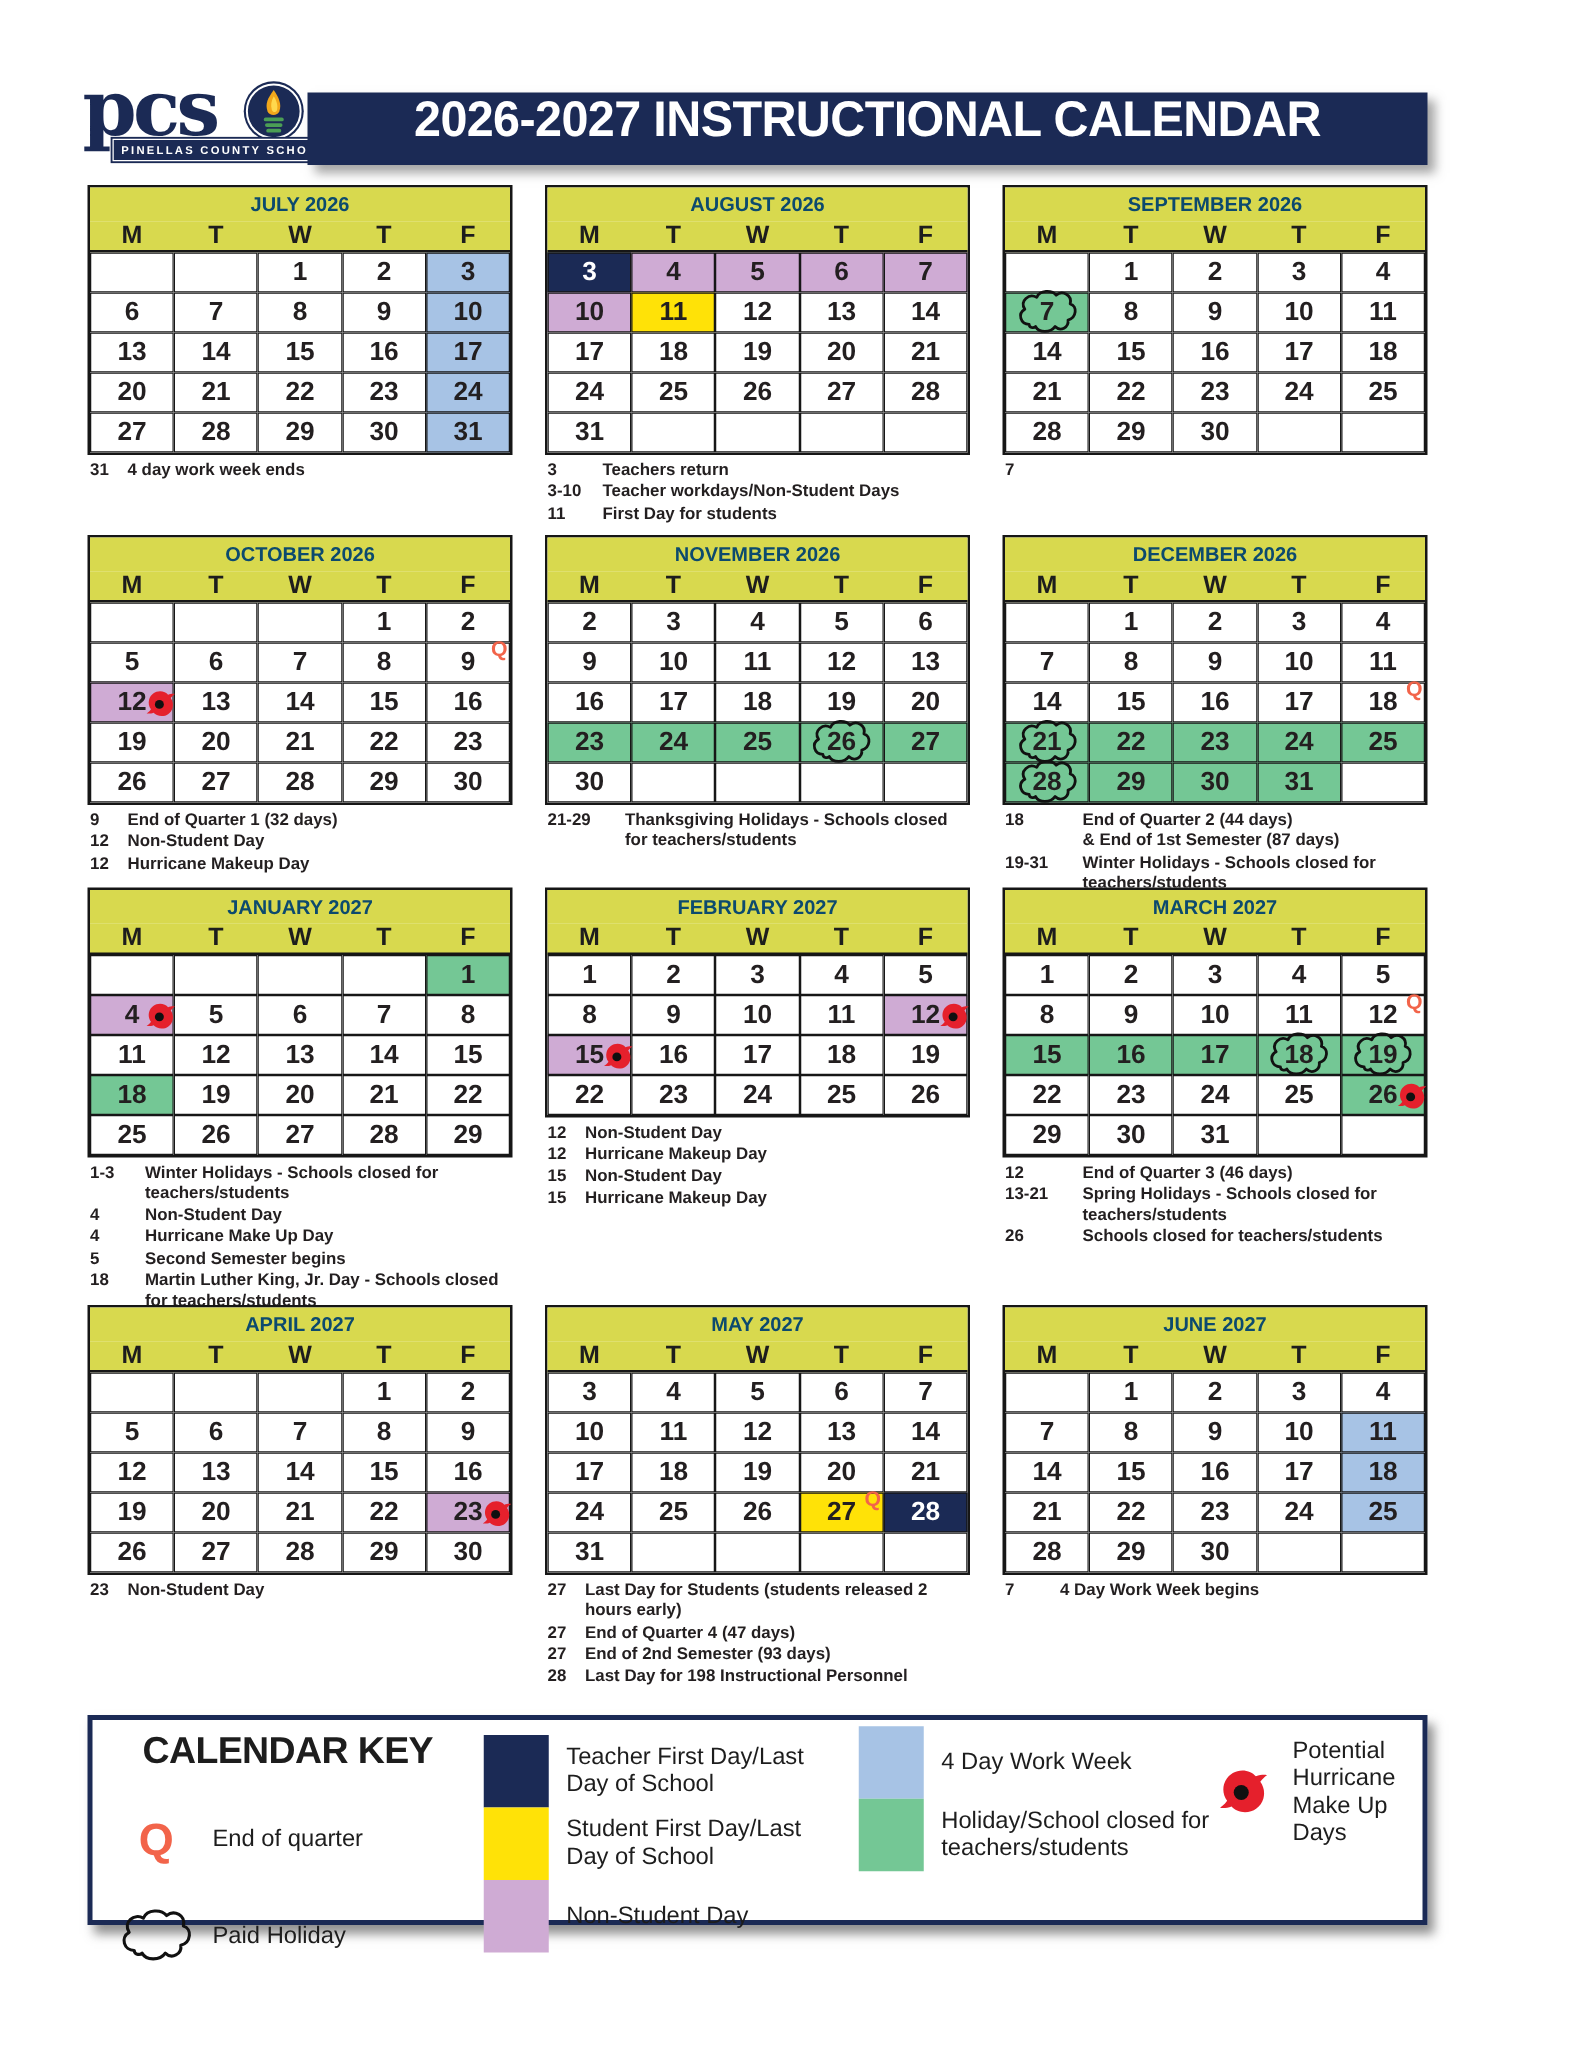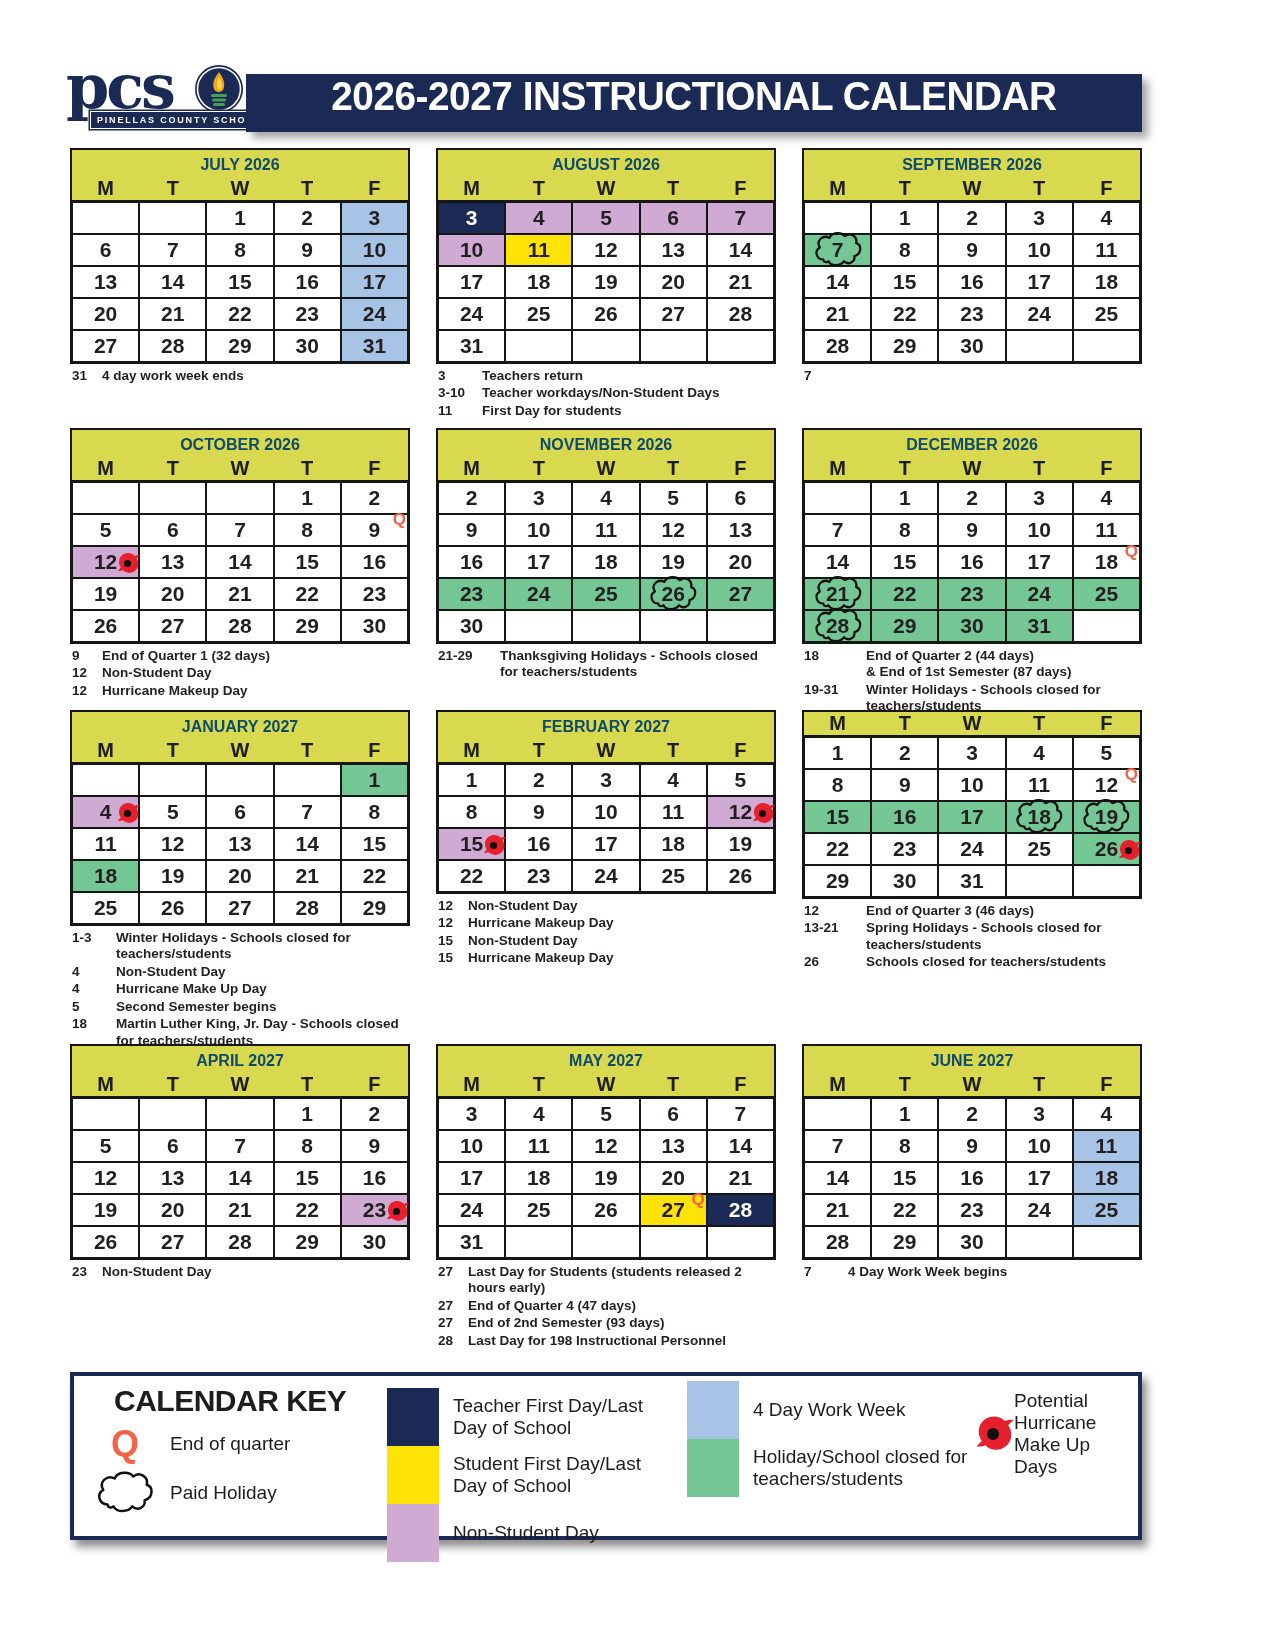--- a/index.html
+++ b/index.html
@@ -67,39 +67,39 @@
   .month.med .note-label{flex:0 0 44px;}
   .month.wide .note-label{flex:0 0 62px;}
   .note-text{white-space:pre-line;}
   
   .keybox{
     position:absolute;left:70px;top:1372px;width:1072px;height:168px;
     border:4px solid var(--navy,#1b2a55);background:#fff;
     box-shadow:5px 7px 8px rgba(70,70,70,.6);display:flex;box-sizing:border-box;
   }
   .kcol{display:flex;flex-direction:column;}
-  .kcol1{flex:0 0 285px;padding:8px 0 0 28px;}
+  .kcol1{flex:0 0 285px;padding:8px 0 0 28px;gap:28px;}
   .ktitle{font-size:30px;font-weight:bold;letter-spacing:-.5px;color:#1d1d1d;padding-left:12px;}
   .krow{display:flex;align-items:center;}
   .kcol1 .krow{margin-top:10px;gap:22px;}
   .kq{color:var(--quarter-orange,#f2644a);font-size:36px;font-weight:bold;width:46px;text-align:center;line-height:.9;}
   .kcloudwrap{width:46px;display:flex;justify-content:center;line-height:0;}
   .klabel{font-size:19px;color:#1d1d1d;line-height:1.15;}
   .kcol2{flex:0 0 300px;padding-top:12px;}
   .kcol3{flex:0 0 285px;padding-top:5px;}
   .kcol2 .krow,.kcol3 .krow{gap:14px;}
   .swatch{width:52px;height:58px;flex:0 0 52px;}
   .sw-yellow{background:var(--student-yellow,#ffe207);}
   .sw-navy{background:var(--navy,#1b2a55);}
   .sw-purple{background:var(--non-student-purple,#cfabd4);}
   .sw-blue{background:var(--work-week-blue,#a7c3e5);}
   .sw-green{background:var(--holiday-green,#74c795);}
   .kcol2 .klabel,.kcol3 .klabel{max-width:215px;}
   .kcol4{flex:1;padding-top:14px;}
-  .kcol4 .krow{gap:0;}
+  .kcol4 .krow{gap:20px;}
   .khur{line-height:0;}
 </style>
 </head>
 <body>
 
 <div class="logo">
   <div class="pcs-text">pcs</div>
   <span class="badge">
     <svg width="50" height="50" viewBox="0 0 50 50">
       <circle cx="25" cy="25" r="24" fill="#1b2a55"></circle>
@@ -944,20 +944,21 @@
           <span class="note-text">Non-Student Day</span>
         </div>
         <div class="note">
           <span class="note-label">15</span>
           <span class="note-text">Hurricane Makeup Day</span>
         </div>
       </div>
     </section>
     <section class="month wide">
       <div class="mtable">
+        <div class="mname">MARCH 2027</div>
         <div class="dow">
           <span class="dw">M</span>
           <span class="dw">T</span>
           <span class="dw">W</span>
           <span class="dw">T</span>
           <span class="dw">F</span>
         </div>
         <div class="dgrid">
           <div class="cell">
             <span class="dnum">1</span>

